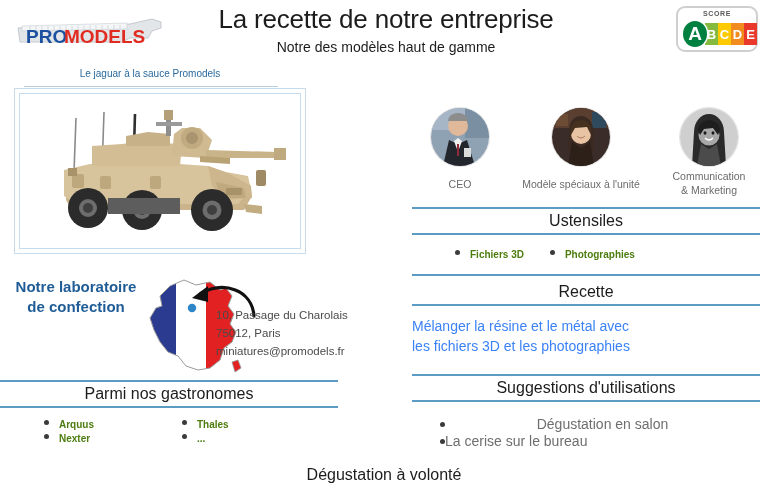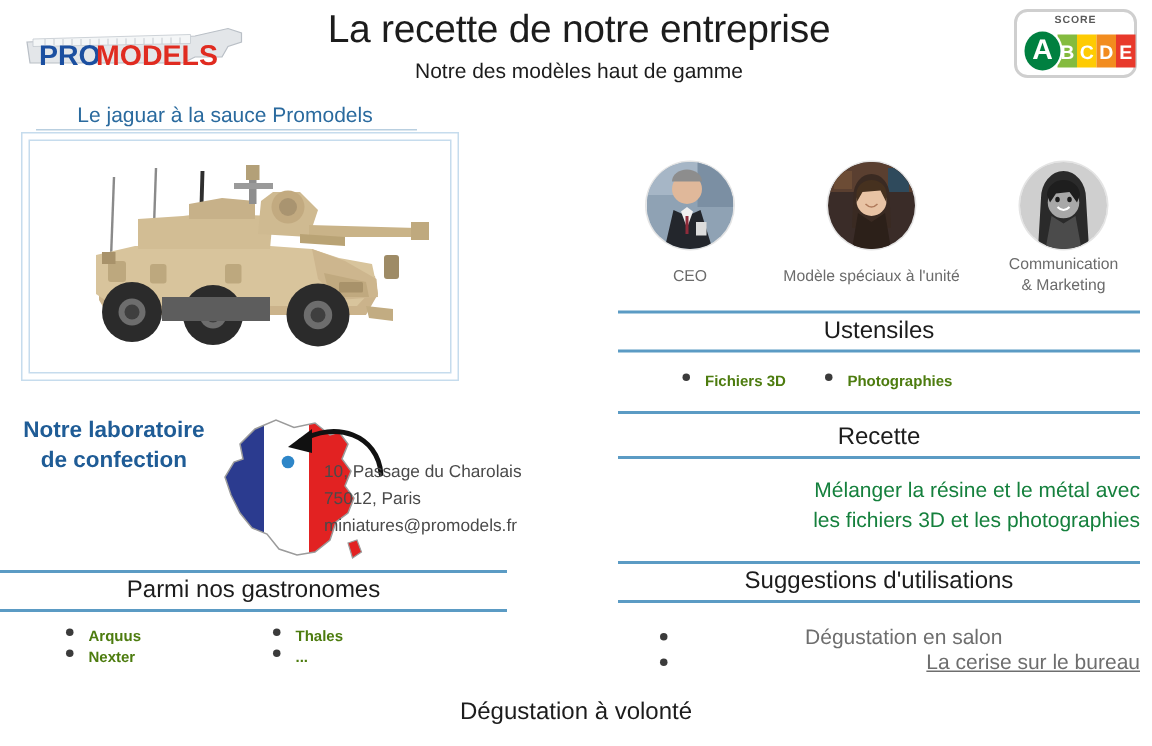--- a/index.html
+++ b/index.html
@@ -50,21 +50,21 @@
   
   .sec{position:absolute;}
   .sec .rule{height:2px;background:#5b9bc4;width:100%;}
   .sec .sec-title{
     text-align:center;font-size:16px;color:#1c1c1c;
     padding:3px 0 3px 0;line-height:1.15;
   }
 
   
   .blue-head{
-    position:absolute;color:#2a6a9e;font-size:14px;
+    position:absolute;color:#2a6a9e;font-size:10px;
   }
   .blue-head.bold{font-weight:bold;color:#1f5c96;font-size:15px;line-height:1.35;}
   .thin-underline{position:absolute;height:1px;background:#b9cfe0;}
 
   
   .veh-frame-outer{
     position:absolute;left:14px;top:88px;width:292px;height:166px;
     border:1.5px solid #c6dced;box-sizing:border-box;
   }
   .veh-frame-inner{
@@ -87,21 +87,21 @@
   .av svg{display:block;}
   .av-cap{position:absolute;text-align:center;font-size:10.5px;color:#6b6b6b;line-height:1.3;}
 
   
   .blist{position:absolute;font-size:10px;color:#4d7c0f;font-weight:bold;}
   .blist .li{display:flex;align-items:baseline;margin-bottom:3px;}
   .blist .dot{
     width:5px;height:5px;border-radius:50%;background:#3b3b3b;
     display:inline-block;margin-right:10px;flex:none;position:relative;top:-3px;
   }
-  .para{position:absolute;text-align:right;font-size:14px;color:#15803d;line-height:1.45;}
+  .para{position:absolute;text-align:left;font-size:14px;color:#3b82f6;line-height:1.45;}
 
   .footer{
     position:absolute;left:184px;top:466px;width:400px;text-align:center;
     font-size:16px;color:#1c1c1c;
   }
 </style>
 </head>
 <body>
 
 <div class="page">
@@ -366,19 +366,19 @@
     <div class="sec-title">Suggestions d'utilisations</div>
     <div class="rule"></div>
   </div>
   <div id="suggestions-list" style="position:absolute;left:440px;top:416px;width:320px;">
       <div style="display: flex; align-items: center; margin-bottom: 1px; justify-content: center;">
         <span style="width: 5px; height: 5px; border-radius: 50%; background: rgb(59, 59, 59); flex: 0 0 auto;"></span>
         <span style="flex: 1 1 0%; text-align: center; font-size: 14px; color: rgb(110, 110, 110);">Dégustation en salon</span>
       </div>
       <div style="display: flex; align-items: center; margin-bottom: 1px;">
         <span style="width: 5px; height: 5px; border-radius: 50%; background: rgb(59, 59, 59); flex: 0 0 auto;"></span>
-        <span style="flex: 1 1 0%; text-align: right; font-size: 14px; color: rgb(110, 110, 110); text-decoration: underline;">La cerise sur le bureau</span>
+        <span style="flex: 1 1 0%; text-align: left; font-size: 14px; color: rgb(110, 110, 110);">La cerise sur le bureau</span>
       </div>
     </div>
 
   <div class="footer">Dégustation à volonté</div>
 
 </div>
 
 </body></html>

